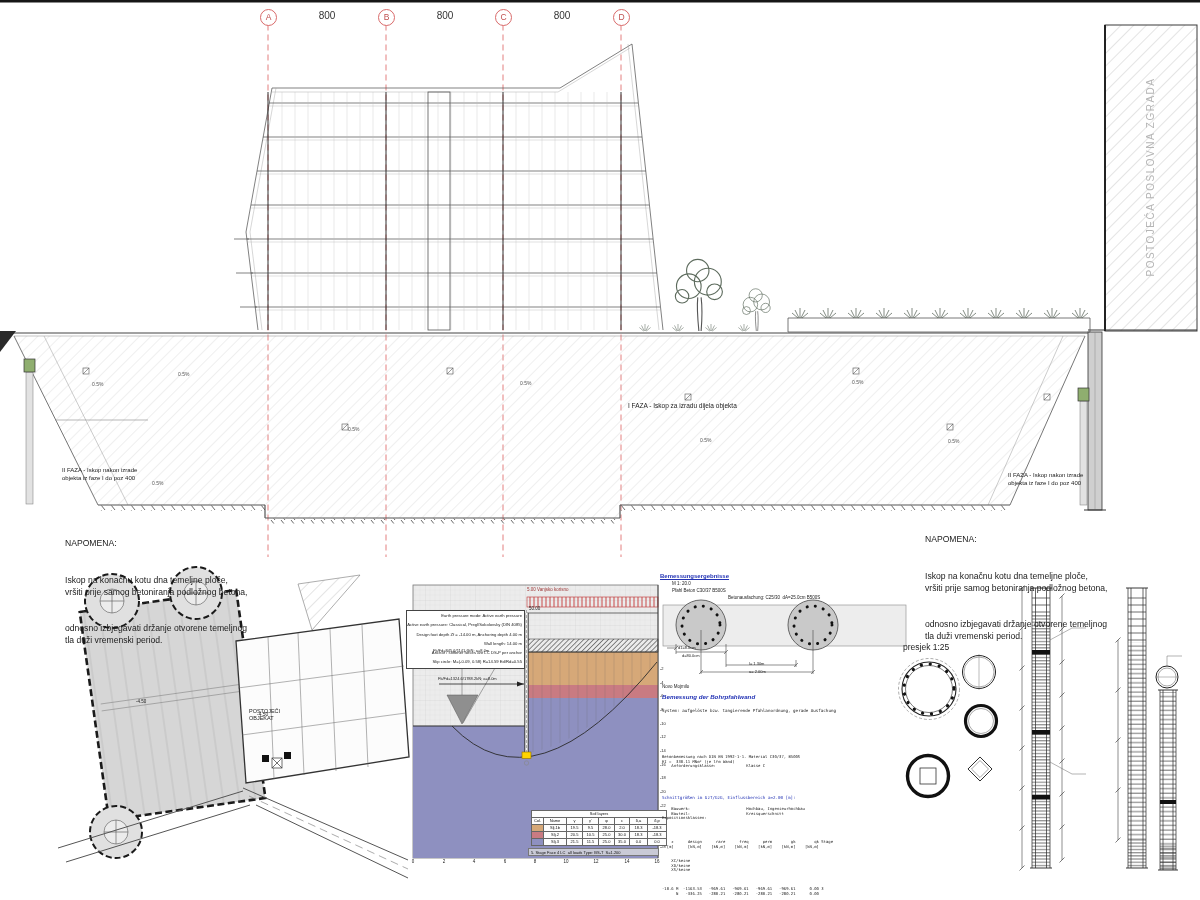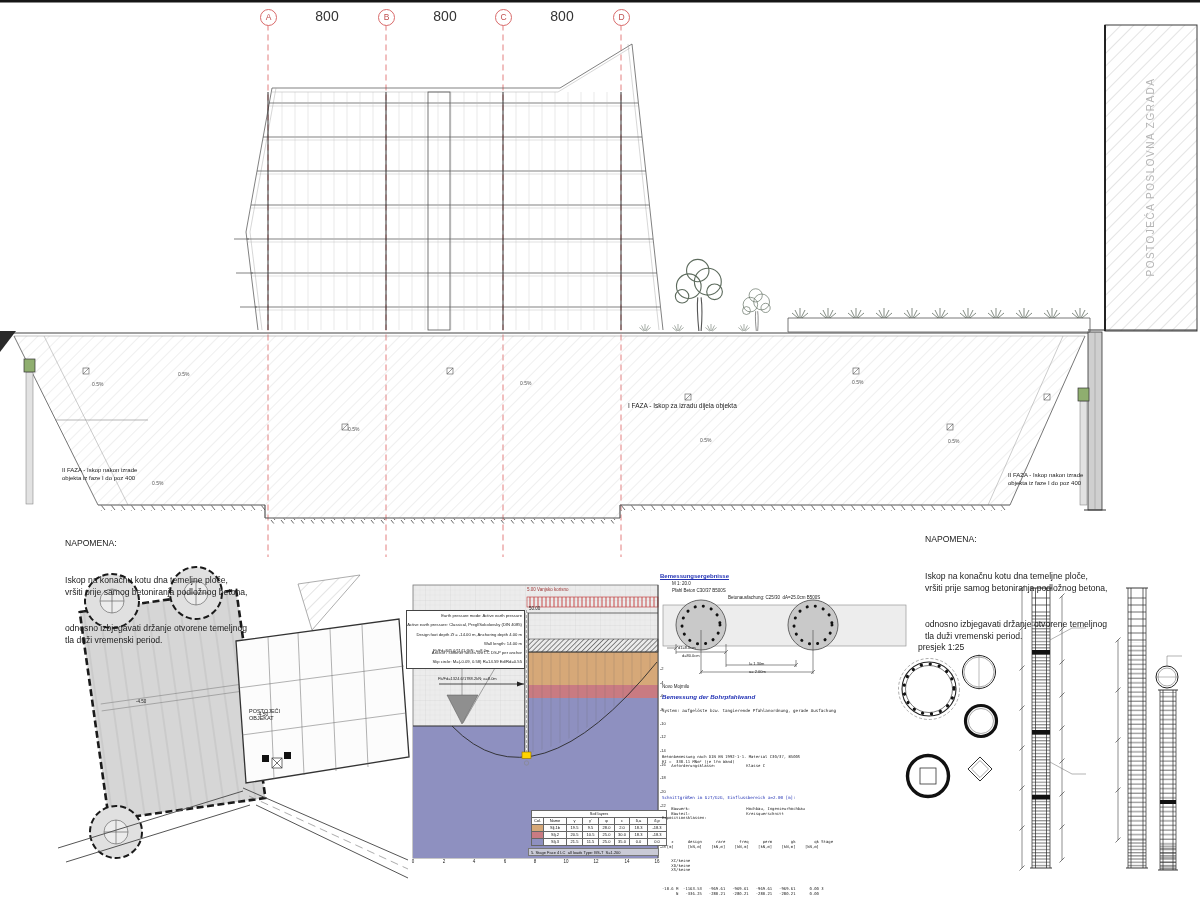--- a/index.html
+++ b/index.html
@@ -8,22 +8,22 @@
   svg.layer{position:absolute;left:0;top:0;}
   .t{position:absolute;white-space:pre;color:#222;font-family:"Liberation Sans",sans-serif;}
   .mono{font-family:"DejaVu Sans Mono",monospace;}
   .s4{font-size:4px;line-height:5px;}
   .s42{font-size:4.2px;line-height:5px;}
   .s45{font-size:4.5px;line-height:5.5px;}
   .s5{font-size:5px;line-height:6px;}
   .s55{font-size:5.5px;line-height:7px;}
   .s6{font-size:6px;line-height:8.4px;}
   .s65{font-size:6.5px;line-height:8px;}
-  .s85{font-size:8.5px;line-height:10px;margin-left:15px;}
-  .s9{font-size:14px;line-height:10px;}
+  .s85{font-size:8.5px;line-height:10px;}
+  .s9{font-size:10px;line-height:10px;}
   .blue{color:#2232b4;}
   .red{color:#a03a3a;}
   .slope{color:#555;}
   .bubble{position:absolute;width:15px;height:15px;border:1px solid #d96a6a;border-radius:50%;
           color:#c05050;font-size:8.5px;line-height:15px;text-align:center;background:#fff;}
   .dim{width:40px;text-align:center;color:#333;}
   .bandlabel{position:absolute;left:1002px;top:170px;width:300px;height:14px;
              transform:rotate(-90deg);transform-origin:center;text-align:center;
              font-size:10px;letter-spacing:1.5px;color:#b5b5b5;white-space:pre;}
   .nap{font-size:8.6px;line-height:12px;color:#1a1a1a;}

